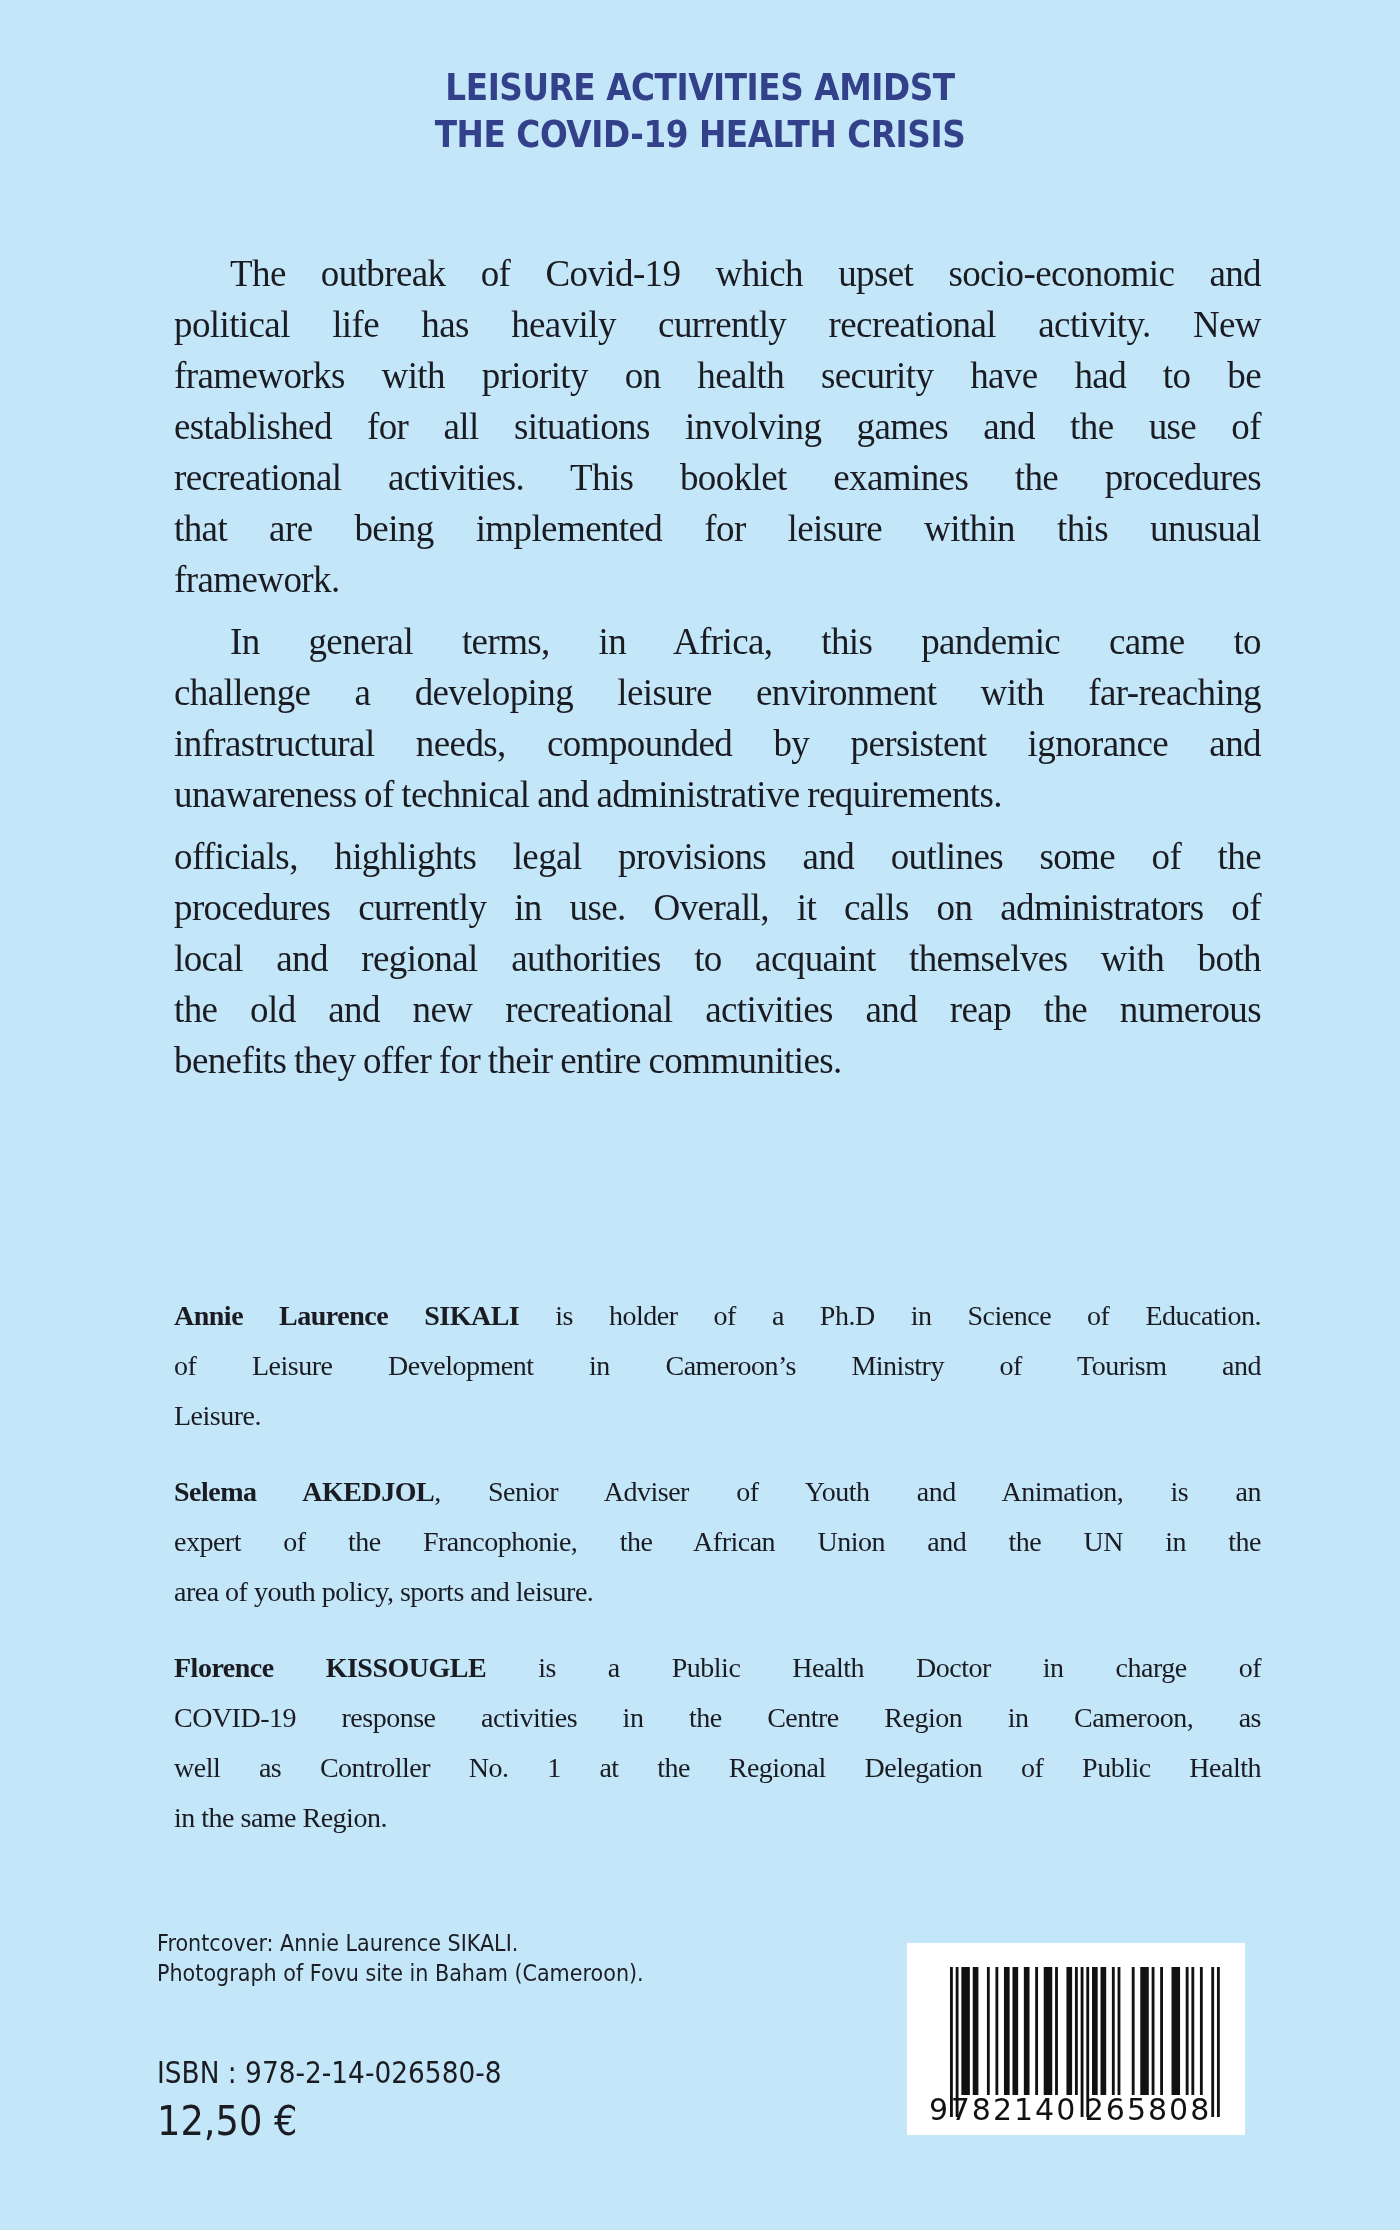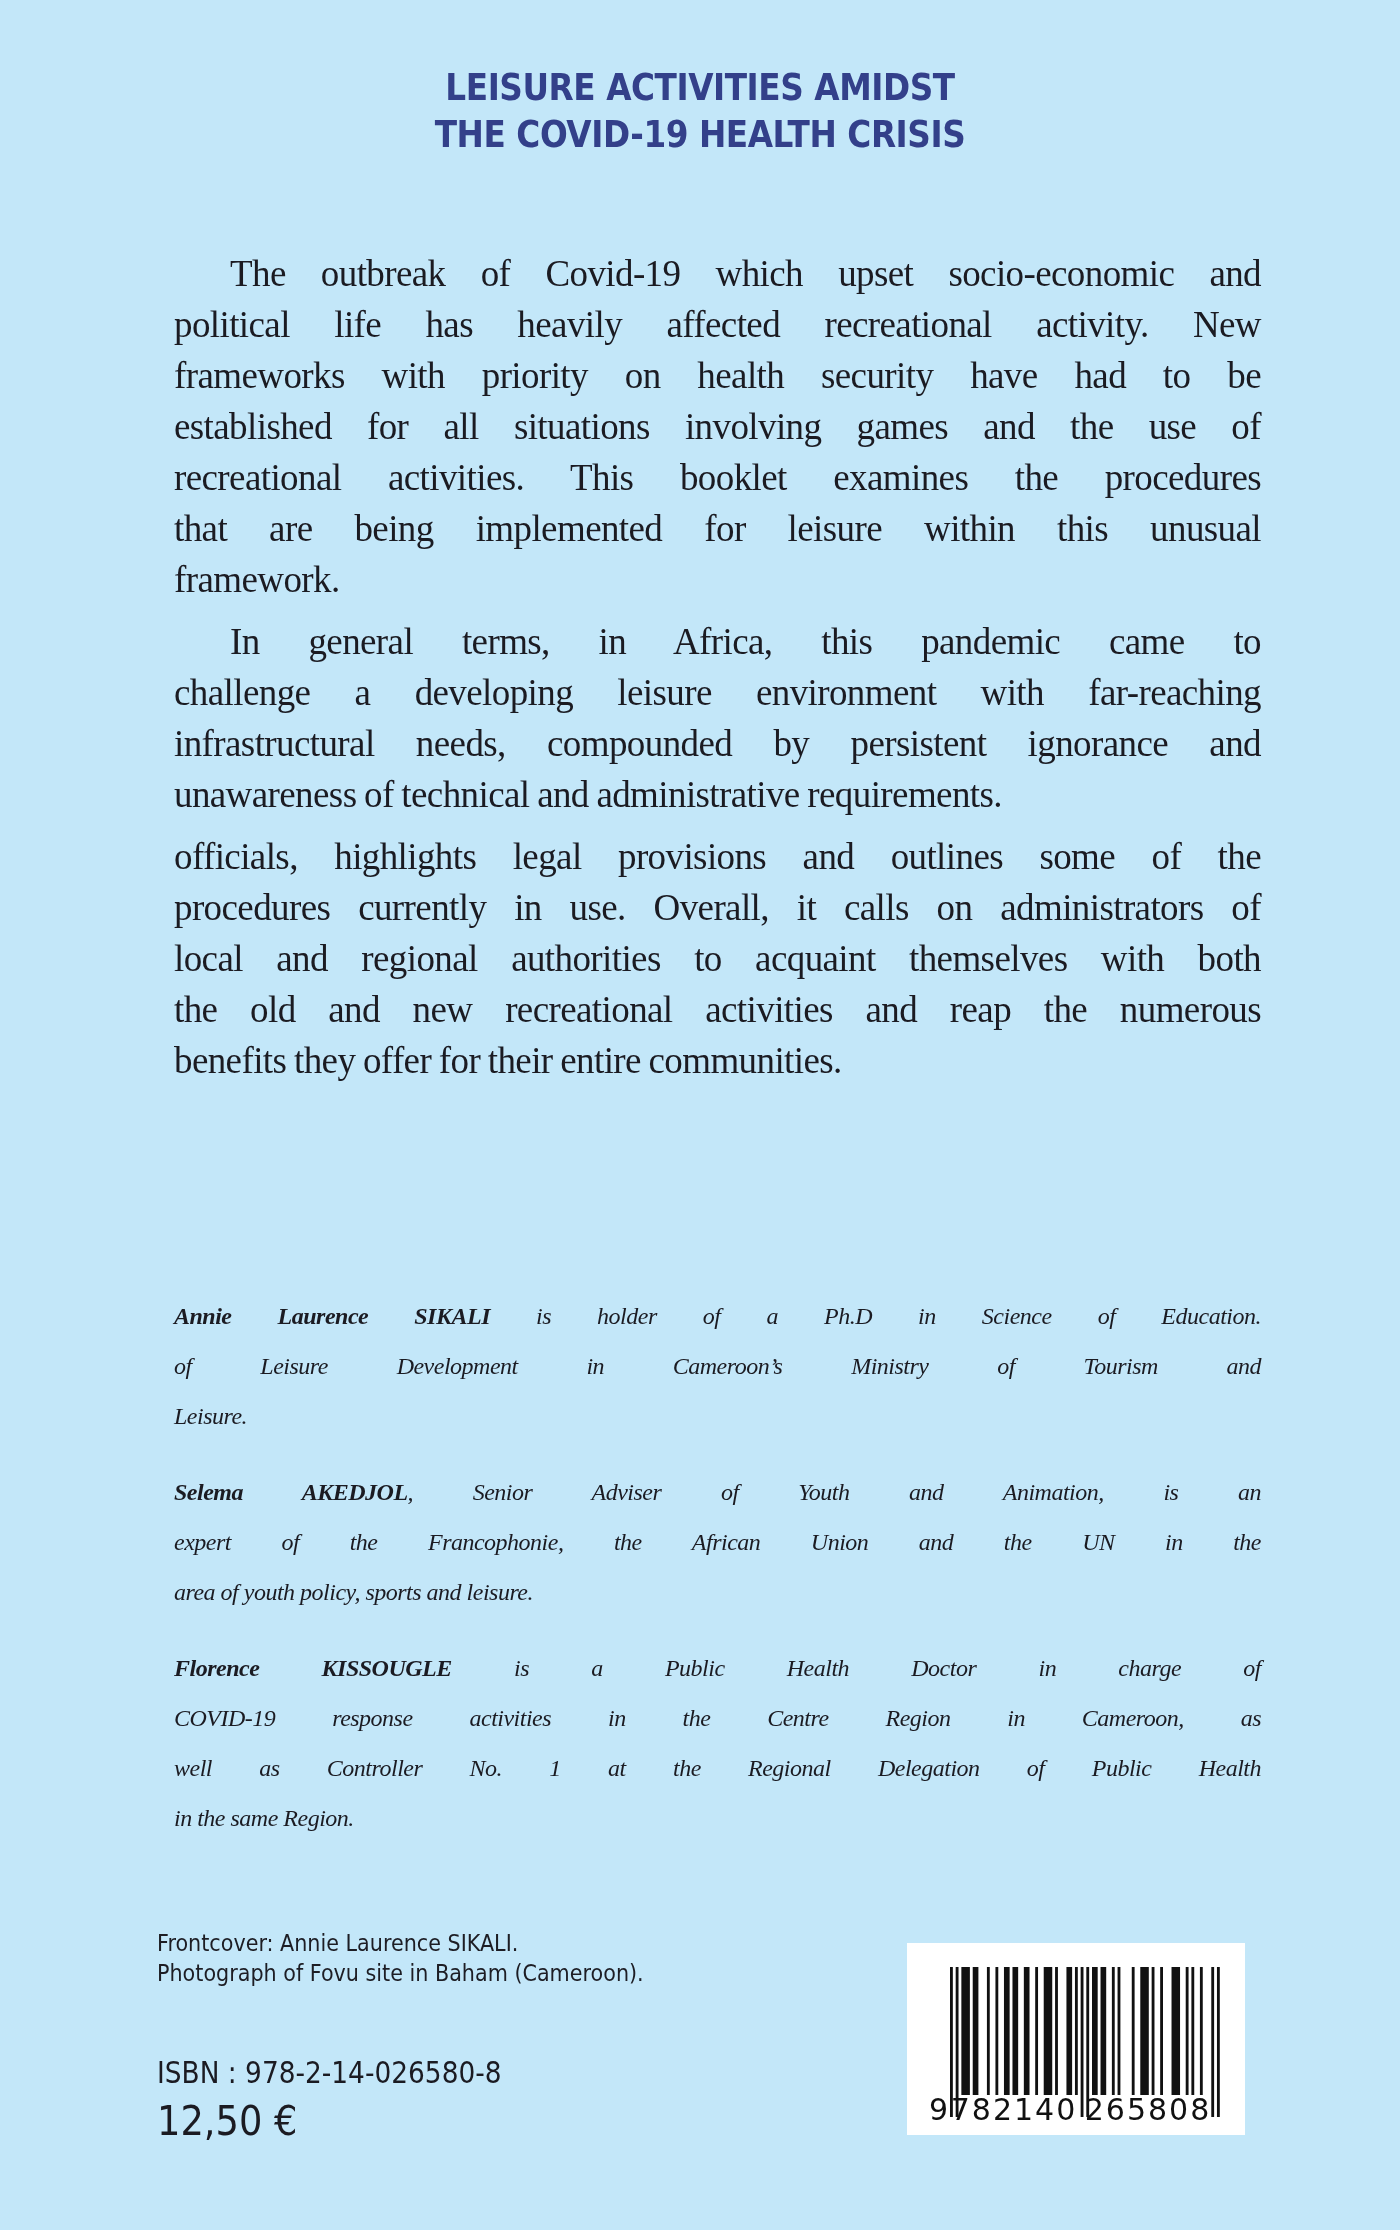--- a/index.html
+++ b/index.html
@@ -23,21 +23,21 @@
     letter-spacing: -0.6px; word-spacing: -1px;
   }
   .line {
     display: block; height: 51px; line-height: 51px; white-space: nowrap;
     text-align: justify; text-align-last: justify;
   }
   .line.last { text-align-last: left; }
   .para { margin: 0 0 11px 0; }
   .para .line.first { padding-left: 56px; }
   .bio-text {
-    font-family: "Liberation Serif", serif; font-size: 24px; font-style: italic;
+    font-family: "Liberation Serif", serif; font-size: 28px; 
     letter-spacing: -0.5px;
   }
   .bio-text .line { height: 50px; line-height: 50px; }
   .bio-text .para { margin-bottom: 26px; }
   .name { font-weight: bold; }
   .credits {
     position: absolute; left: 157px; top: 1928px;
     font-family: "DejaVu Sans", sans-serif; font-size: 23px; line-height: 30px;
     color: #1d1d24; transform: scaleX(0.9); transform-origin: left top;
   }
@@ -61,21 +61,21 @@
 <body>
 
 <div class="title">
   <span class="tline">LEISURE ACTIVITIES AMIDST</span>
   <span class="tline">THE COVID-19 HEALTH CRISIS</span>
 </div>
 
 <div class="col body-text" style="top:248px;">
   <div class="para">
     <span class="line first">The outbreak of Covid-19 which upset socio-economic and</span>
-    <span class="line">political life has heavily affected recreational activity. New</span>
+    <span class="line">political life has heavily currently recreational activity. New</span>
     <span class="line">frameworks with priority on health security have had to be</span>
     <span class="line">established for all situations involving games and the use of</span>
     <span class="line">recreational activities. This booklet examines the procedures</span>
     <span class="line">that are being implemented for leisure within this unusual</span>
     <span class="line last">framework.</span>
   </div>
   <div class="para">
     <span class="line first">In general terms, in Africa, this pandemic came to</span>
     <span class="line">challenge a developing leisure environment with far-reaching</span>
     <span class="line">infrastructural needs, compounded by persistent ignorance and</span>

